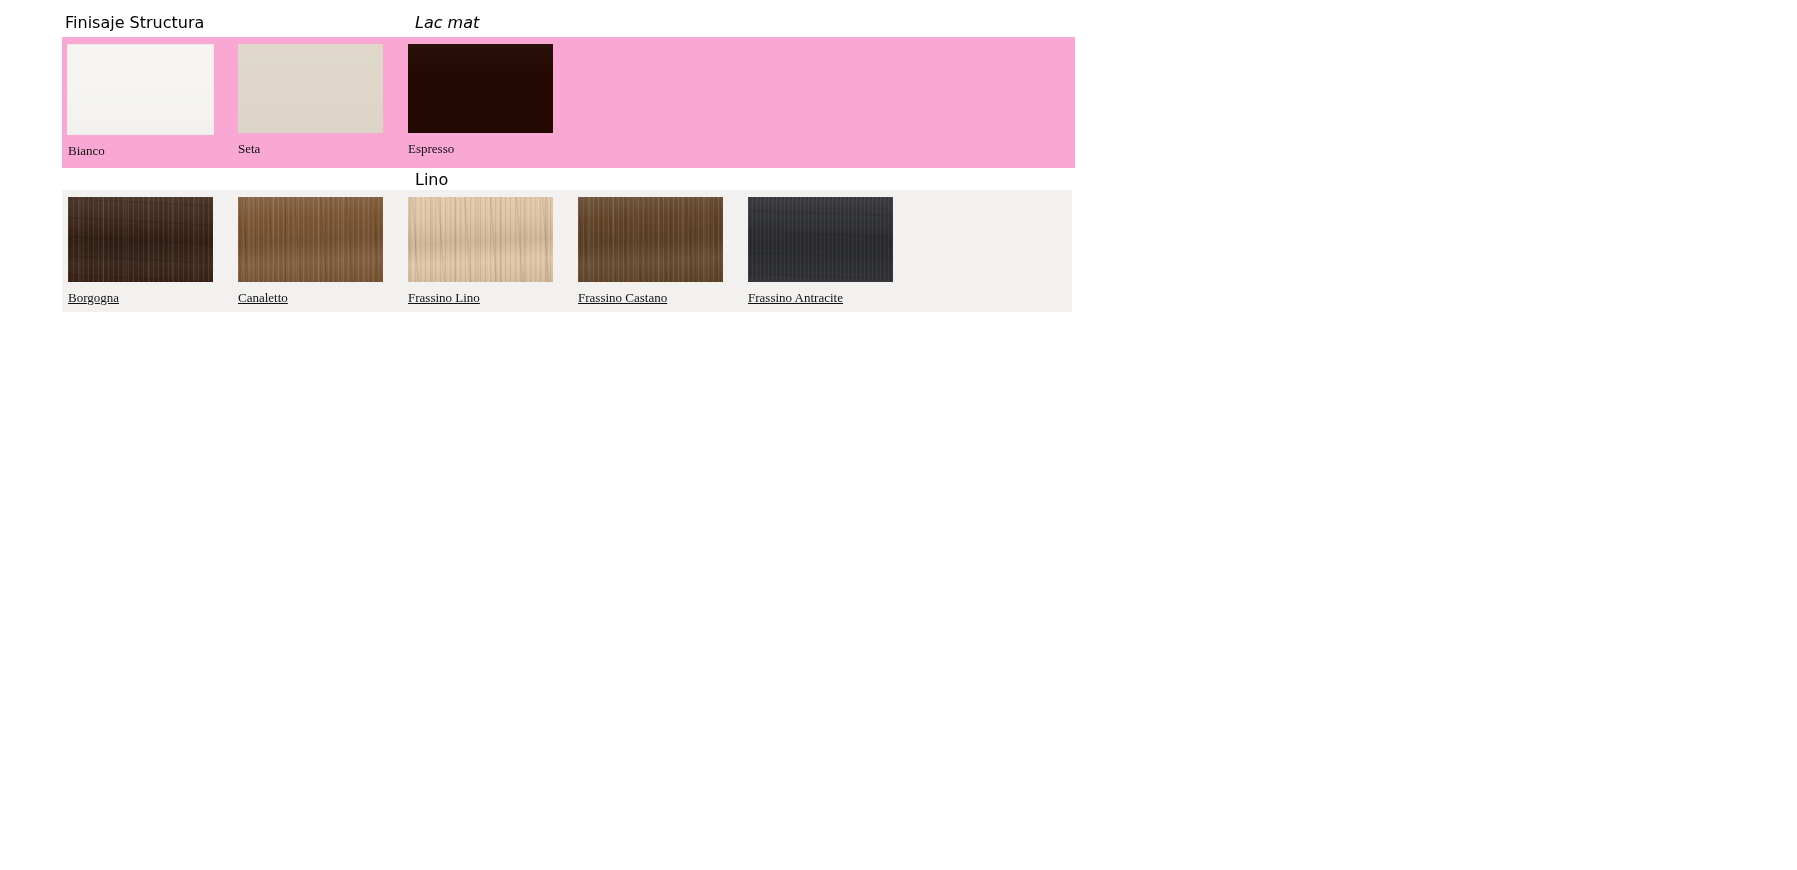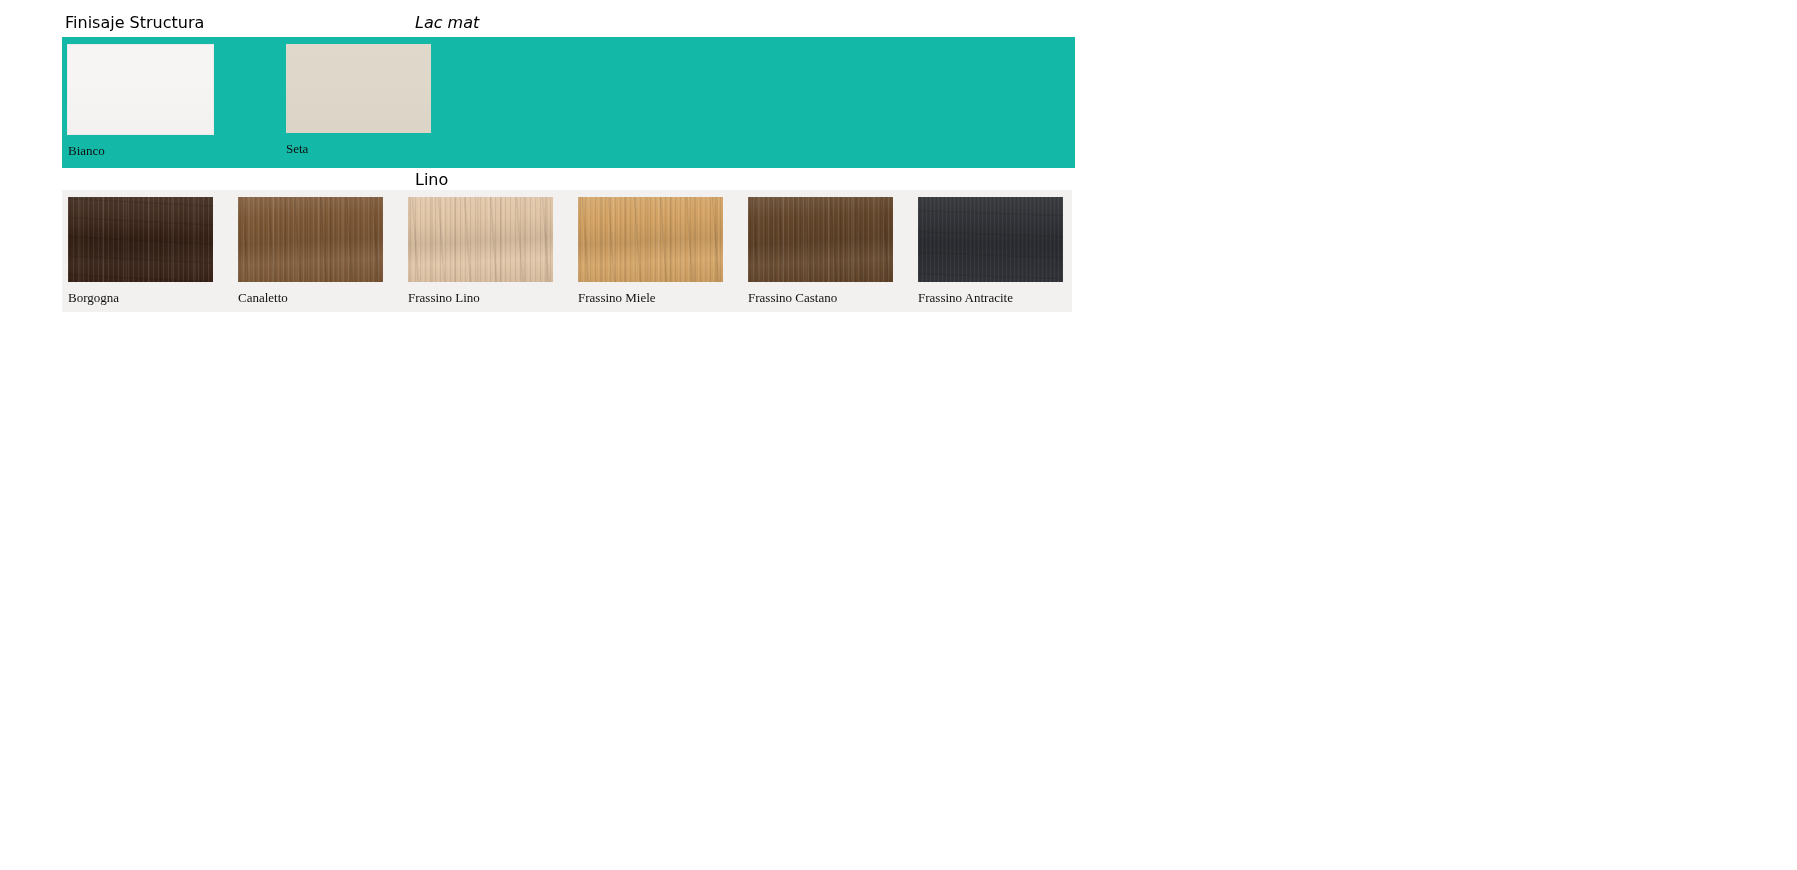--- a/index.html
+++ b/index.html
@@ -49,20 +49,21 @@
     left: 62px;
     top: 37px;
     width: 1013px;
     height: 131px;
   }
   #row-lemn {
     left: 62px;
     top: 190px;
     width: 1010px;
     height: 122px;
+    text-decoration: underline;
   }
 
   .swatch-cell {
     position: relative;
     width: 170px;
     flex: 0 0 170px;
     padding-top: 7px;
   }
   
 
@@ -230,59 +231,59 @@
 <body style="background: rgb(255, 255, 255);">
 
 <div class="page">
 
   <div class="group-heading" id="heading-structura">Finisaje Structura</div>
 
   <div class="group-heading" id="heading-lacmat">Lac mat</div>
 
   <div class="group-heading" id="heading-lemn">Lino</div>
 
-  <div class="swatch-row" id="row-lacmat" style="background: #14b8a6; gap: 48px;">
+  <div class="swatch-row" id="row-lacmat" style="background: #f9a8d4;">
 
     <div class="swatch-cell">
       <div class="tile lacquer" style="background-color: rgb(246, 245, 244);"></div>
       <div class="swatch-label">Bianco</div>
     </div>
 
     <div class="swatch-cell">
       <div class="tile lacquer" style="background-color: rgb(222, 215, 202);"></div>
       <div class="swatch-label">Seta</div>
     </div>
 
 
 
 
+    <div class="swatch-cell">
+      <div class="tile lacquer" style="background-color: rgb(35, 9, 2);"></div>
+      <div class="swatch-label">Espresso</div>
+    </div>
 
   </div>
 
   <div class="swatch-row" id="row-lemn" style="background: rgb(242, 241, 240);">
 
     <div class="swatch-cell">
       <div class="tile wood figured" style="background-color: rgb(59, 36, 23);"></div>
       <div class="swatch-label">Borgogna</div>
     </div>
 
     <div class="swatch-cell">
       <div class="tile wood" style="background-color: rgb(125, 88, 54);"></div>
       <div class="swatch-label">Canaletto</div>
     </div>
 
     <div class="swatch-cell">
       <div class="tile wood" style="background-color: rgb(224, 196, 165);"></div>
       <div class="swatch-label">Frassino Lino</div>
     </div>
 
-    <div class="swatch-cell">
-      <div class="tile wood" style="background-color: rgb(211, 162, 99);"></div>
-      <div class="swatch-label">Frassino Miele</div>
-    </div>
 
     <div class="swatch-cell">
       <div class="tile wood" style="background-color: rgb(99, 69, 42);"></div>
       <div class="swatch-label">Frassino Castano</div>
     </div>
 
     <div class="swatch-cell">
       <div class="tile wood tight" style="background-color: rgb(44, 45, 50);"></div>
       <div class="swatch-label">Frassino Antracite</div>
     </div>

